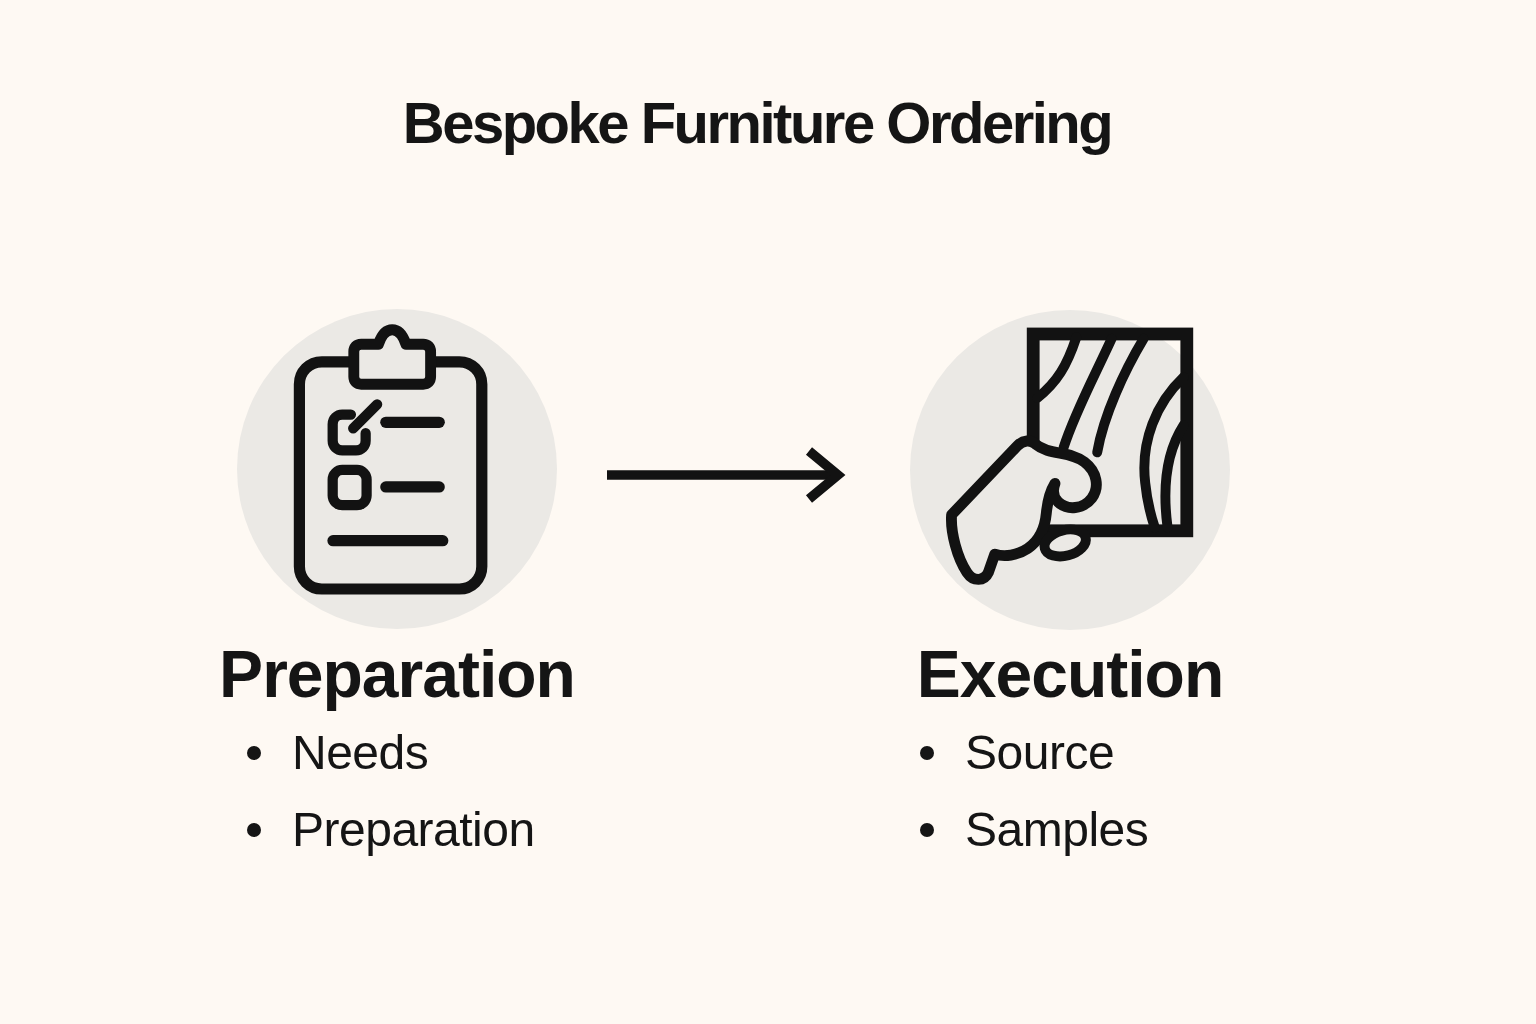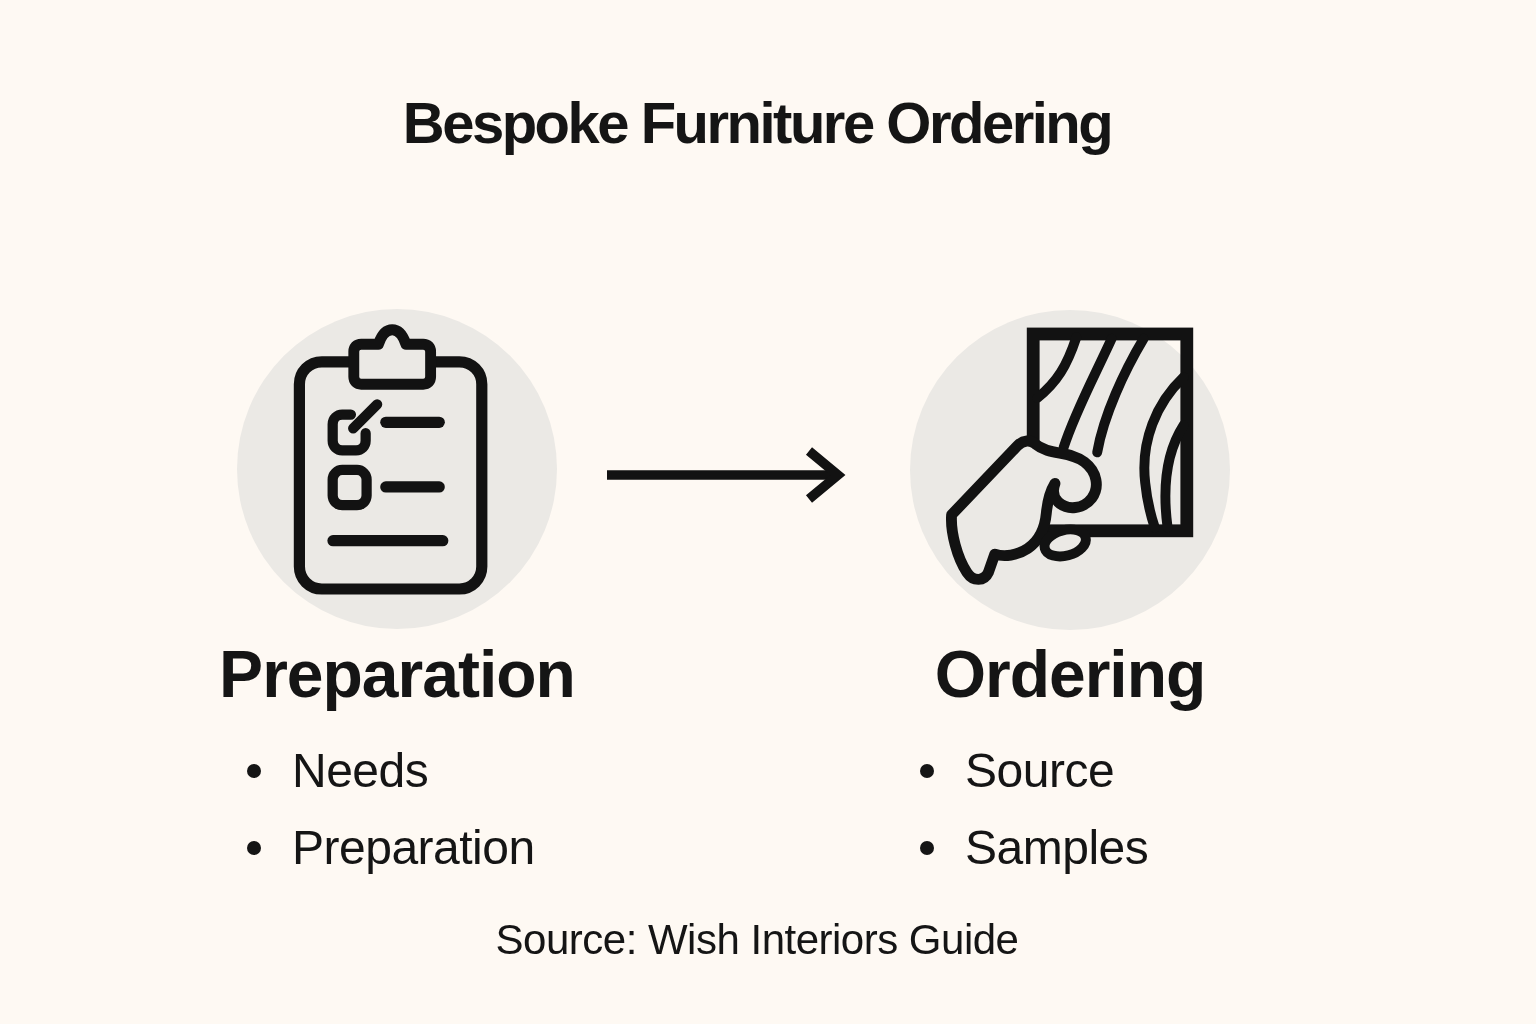--- a/index.html
+++ b/index.html
@@ -44,21 +44,21 @@
   .col{position:absolute;width:440px;}
   .col.left-col{left:177px;top:640px;}
   .col.right-col{left:850px;top:640px;}
   .step-label{
     text-align:center;
     font-size:66px;font-weight:bold;letter-spacing:-1px;
     line-height:1.05;
   }
   .bullets{
     list-style:none;
-    margin-top:34px;
+    margin-top:16px;
     padding-left:70px;
     text-align:right;
   }
   .bullets li{
     display:flex;align-items:center;
     font-size:48px;letter-spacing:-0.5px;
     line-height:56px;
     margin-bottom:21px;
   }
   .dot{
@@ -144,28 +144,27 @@
         <span>Needs</span>
       </li>
       <li>
         <span class="dot"></span>
         <span>Preparation</span>
       </li>
     </ul>
   </div>
 
   <div class="col right-col">
-    <h2 class="step-label">Ordering</h2>
+    <h2 class="step-label">Execution</h2>
     <ul class="bullets">
       <li>
         <span class="dot"></span>
         <span>Source</span>
       </li>
       <li>
         <span class="dot"></span>
         <span>Samples</span>
       </li>
     </ul>
   </div>
 
-  <div class="source">Source: Wish Interiors Guide</div>
 
 </div>
 
 </body></html>

